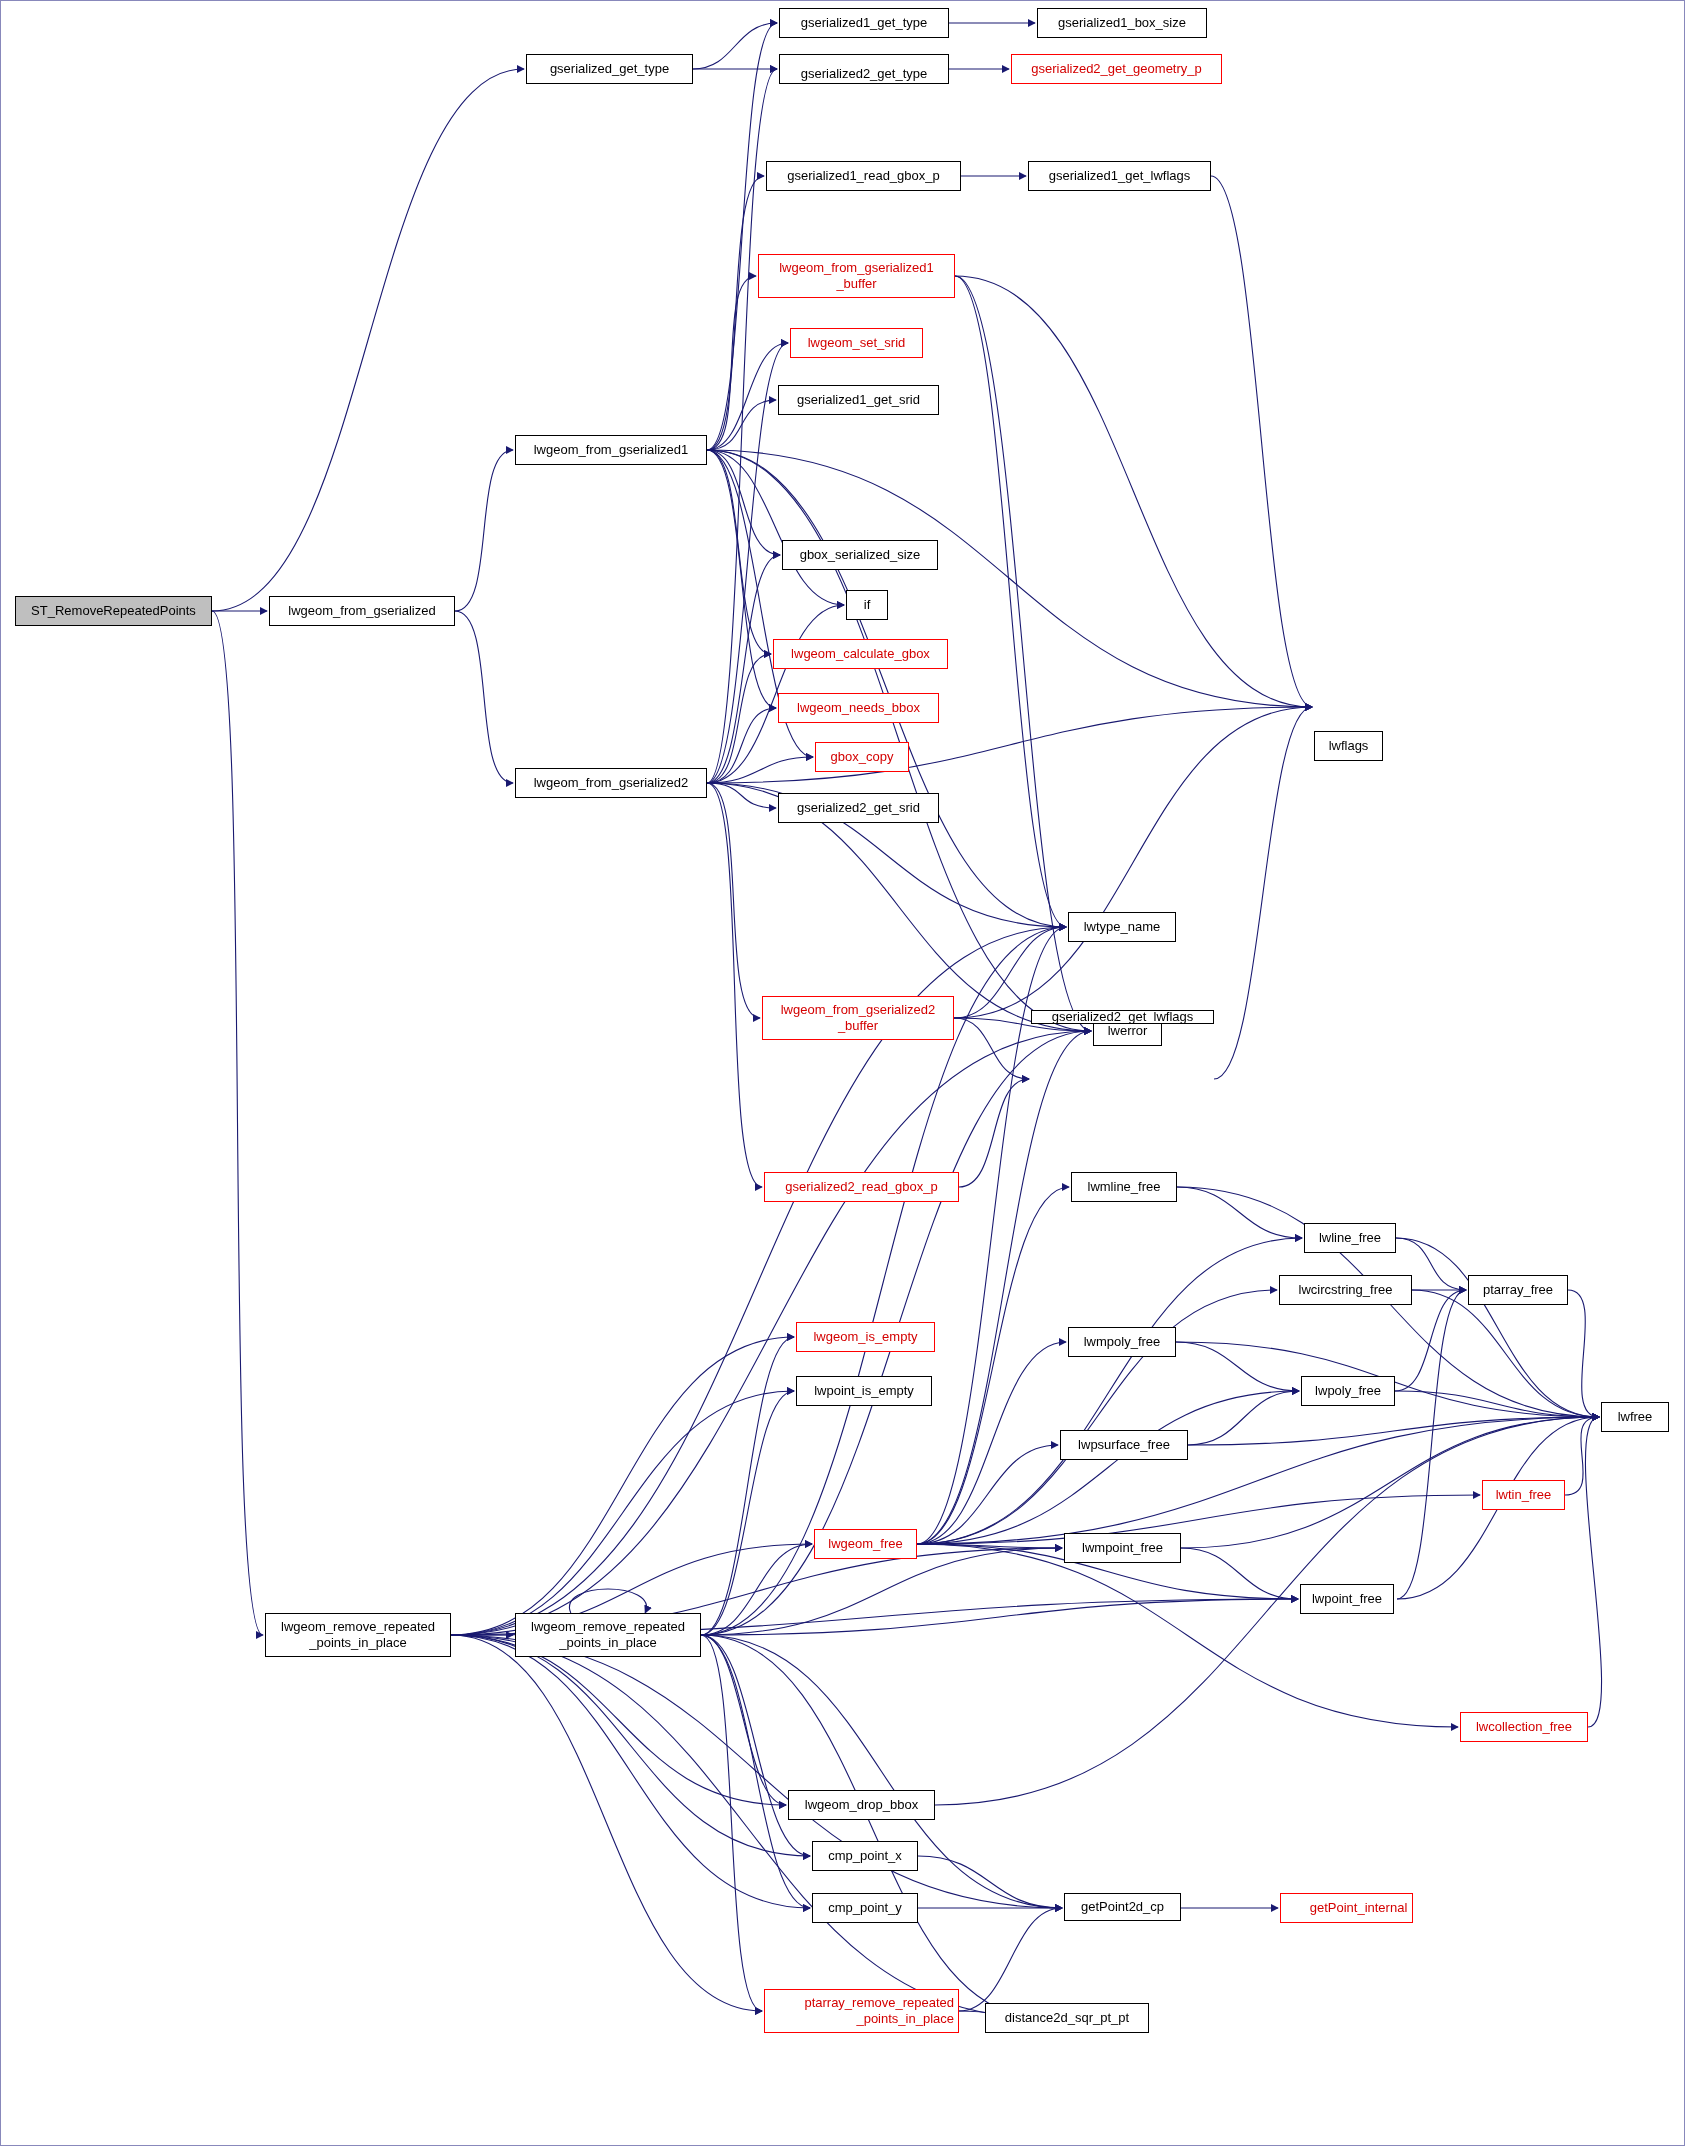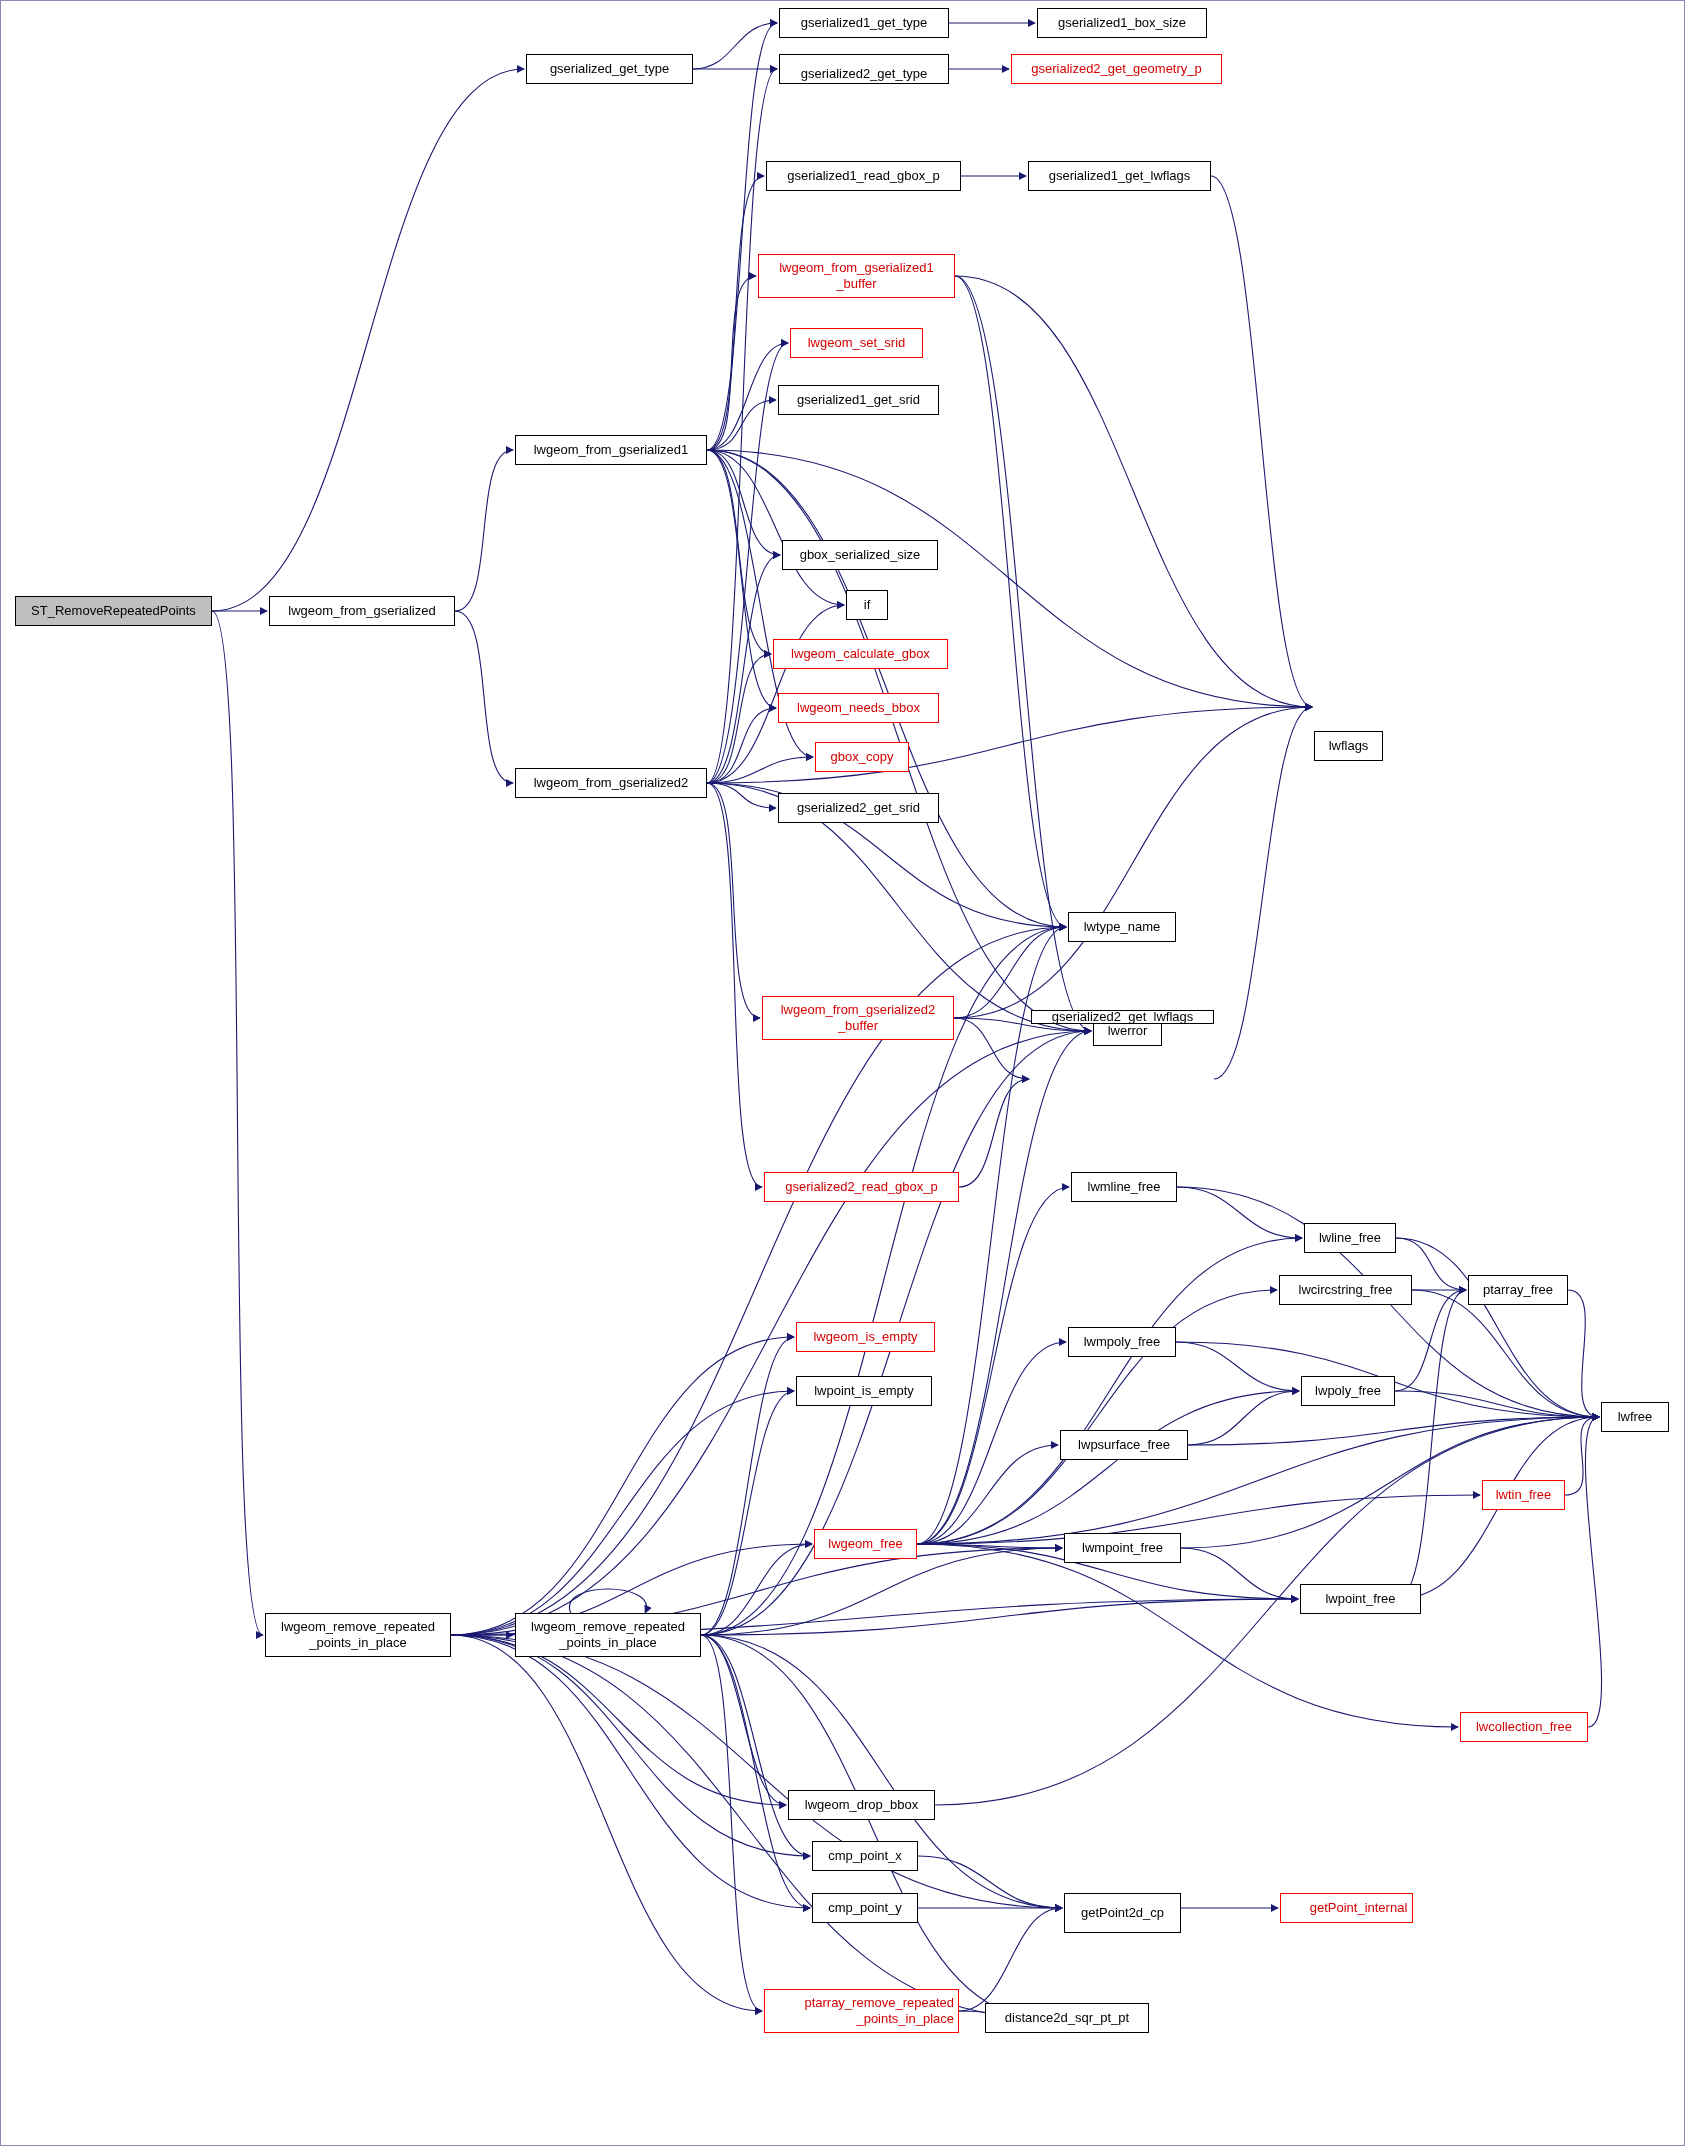--- a/index.html
+++ b/index.html
@@ -269,21 +269,21 @@
       </div>
       <div class="node truncated" title="lwtin_free" style="left: 1481px; top: 1479px; width: 83px; height: 30px;">
         <div>lwtin_free</div>
       </div>
       <div class="node truncated" title="lwgeom_free" style="left: 813px; top: 1528px; width: 103px; height: 30px;">
         <div>lwgeom_free</div>
       </div>
       <div class="node default" title="lwmpoint_free" style="left: 1063px; top: 1532px; width: 117px; height: 30px;">
         <div>lwmpoint_free</div>
       </div>
-      <div class="node default" title="lwpoint_free" style="left: 1299px; top: 1583px; width: 121px; height: 30px;">
+      <div class="node default" title="lwpoint_free" style="left: 1299px; top: 1583px; width: 94px; height: 30px;">
         <div>lwpoint_free</div>
       </div>
       <div class="node default" title="lwgeom_remove_repeated_points_in_place" style="left: 264px; top: 1612px; width: 186px; height: 44px;">
         <div>lwgeom_remove_repeated</div>
         <div>_points_in_place</div>
       </div>
       <div class="node default" title="lwgeom_remove_repeated_points_in_place" style="left: 514px; top: 1612px; width: 186px; height: 44px;">
         <div>lwgeom_remove_repeated</div>
         <div>_points_in_place</div>
       </div>
@@ -292,21 +292,21 @@
       </div>
       <div class="node default" title="lwgeom_drop_bbox" style="left: 787px; top: 1789px; width: 147px; height: 30px;">
         <div>lwgeom_drop_bbox</div>
       </div>
       <div class="node default" title="cmp_point_x" style="left: 811px; top: 1840px; width: 106px; height: 30px;">
         <div>cmp_point_x</div>
       </div>
       <div class="node default" title="cmp_point_y" style="left: 811px; top: 1892px; width: 106px; height: 30px;">
         <div>cmp_point_y</div>
       </div>
-      <div class="node default" title="getPoint2d_cp" style="left: 1063px; top: 1892px; width: 117px; height: 40px;">
+      <div class="node default" title="getPoint2d_cp" style="left: 1063px; top: 1892px; width: 117px; height: 28px;">
         <div>getPoint2d_cp</div>
       </div>
       <div class="node truncated" title="getPoint_internal" style="left: 1279px; top: 1892px; width: 133px; height: 30px; padding-left: 28px;">
         <div>getPoint_internal</div>
       </div>
       <div class="node truncated" title="ptarray_remove_repeated_points_in_place" style="left: 763px; top: 1988px; width: 195px; height: 44px; align-items: flex-end;">
         <div>ptarray_remove_repeated</div>
         <div>_points_in_place</div>
       </div>
       <div class="node default" title="distance2d_sqr_pt_pt" style="left: 984px; top: 2002px; width: 164px; height: 30px;">

